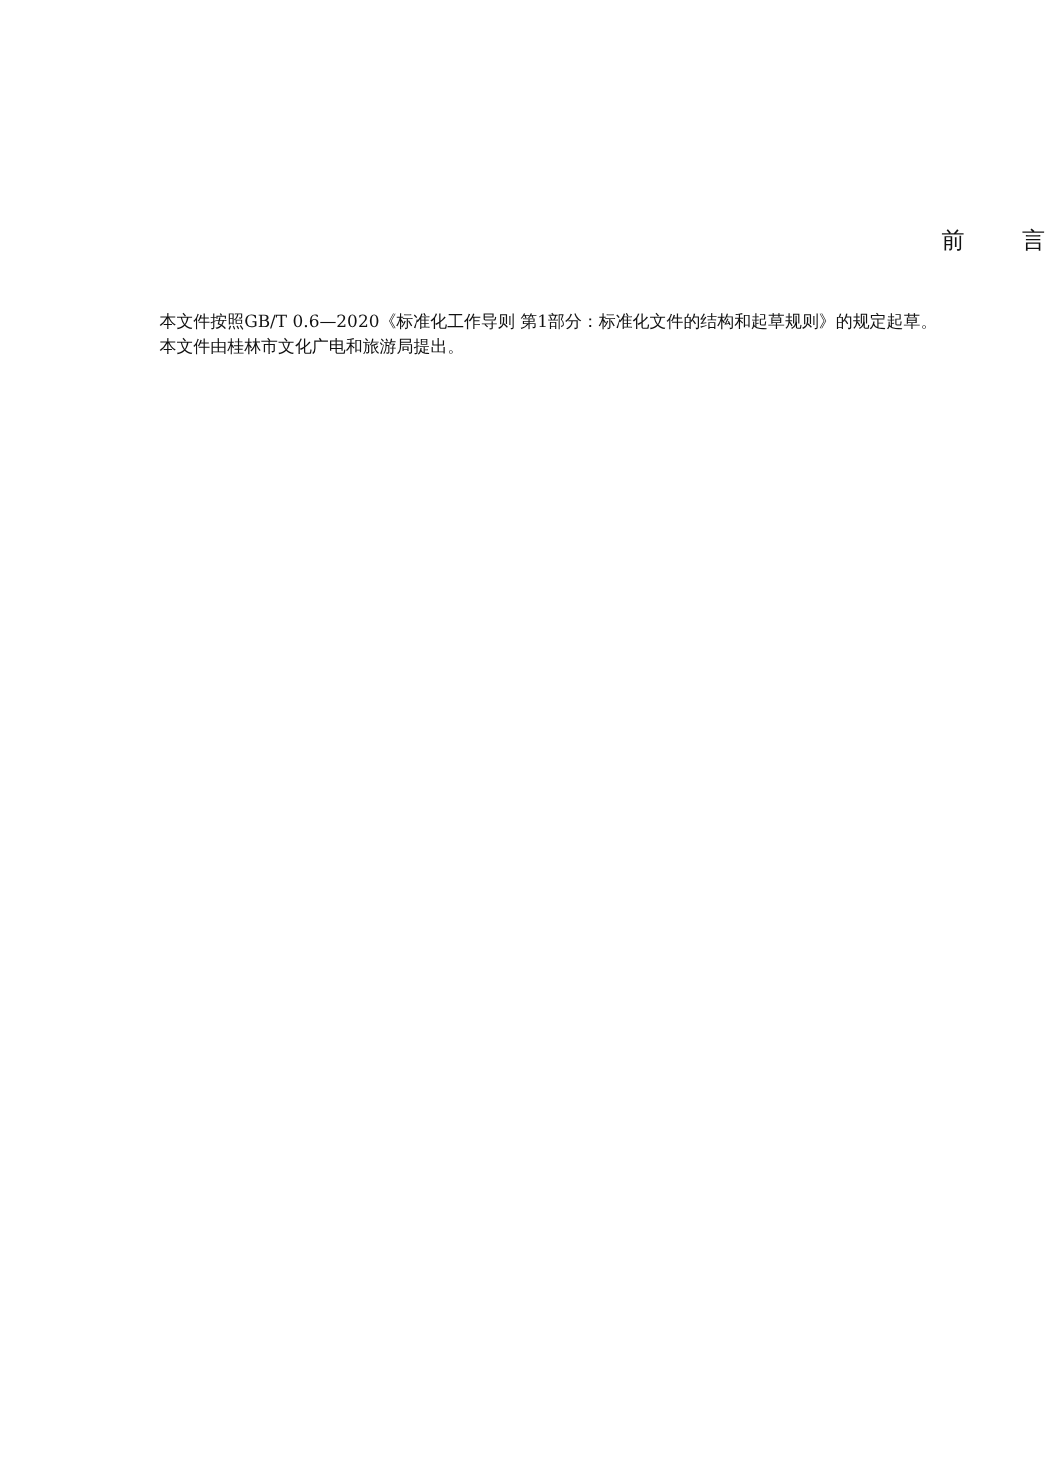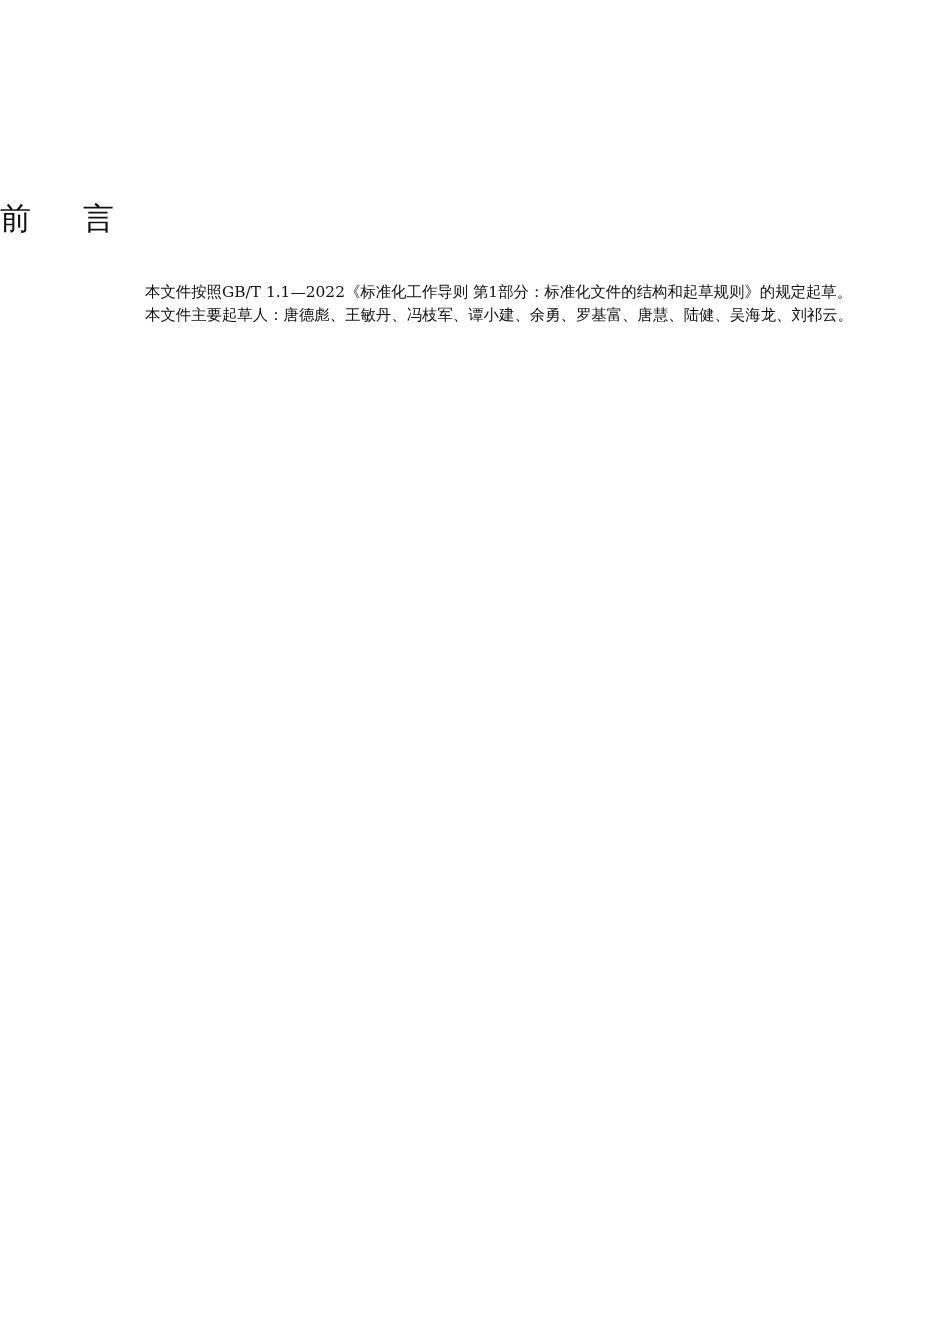--- a/index.html
+++ b/index.html
@@ -20,23 +20,23 @@
       left: 0; top: 0;
       width: 950px;
       height: 1344px;
       background: #ffffff;
     }
     .title {
       position: absolute;
       top: 201px;
       left: 0;
       width: 100%;
-      text-align: left;
+      text-align: right;
       font-family: "DejaVu Sans", "Liberation Sans", sans-serif;
-      font-size: 31px;
+      font-size: 21px;
       line-height: 34px;
       letter-spacing: 0;
       color: #111111;
     }
     .title span { display: inline-block; }
     .title .gap { width: 52px; }
     .body {
       position: absolute;
       top: 281px;
       left: 114px;
@@ -53,16 +53,16 @@
   </style>
 </head>
 <body>
 
 <div class="page">
   <div class="title">
     <span>前</span><span class="gap"></span><span>言</span>
   </div>
 
   <div class="body">
-    <p>本文件按照GB/T 1.1—2022《标准化工作导则  第1部分：标准化文件的结构和起草规则》的规定起草。</p>
-    <p>本文件主要起草人：唐德彪、王敏丹、冯枝军、谭小建、余勇、罗基富、唐慧、陆健、吴海龙、刘祁云。</p>
+    <p>本文件按照GB/T 0.6—2020《标准化工作导则  第1部分：标准化文件的结构和起草规则》的规定起草。</p>
+    <p>本文件由桂林市文化广电和旅游局提出。</p>
   </div>
 </div>
 
 </body></html>

